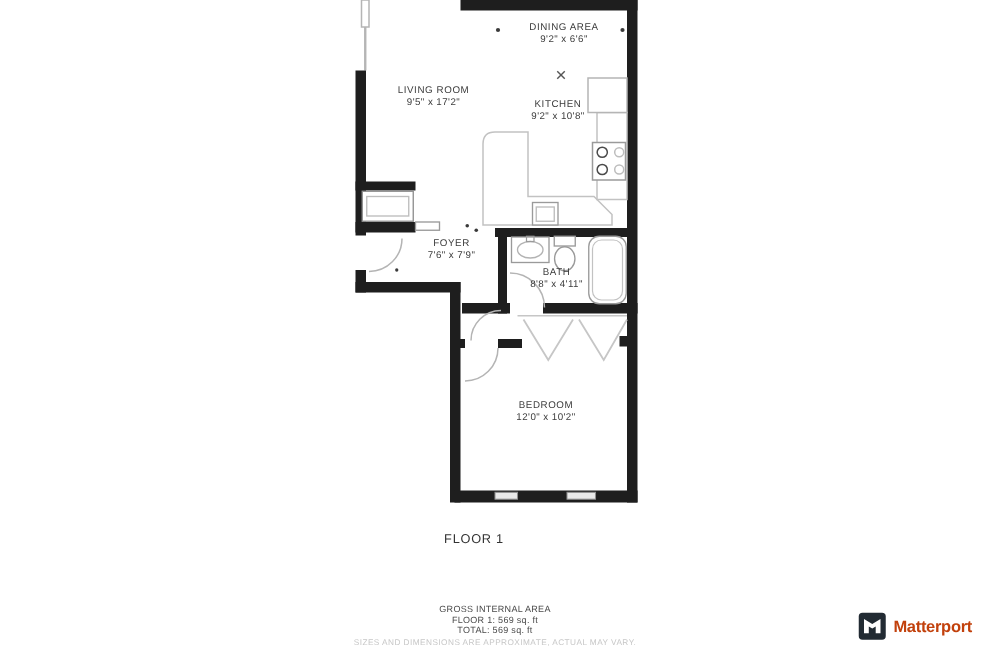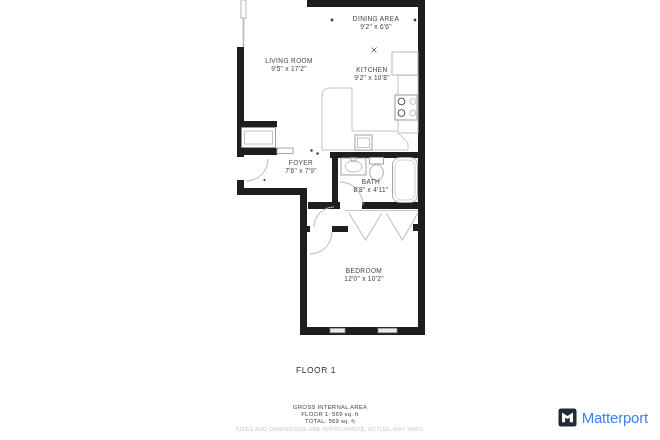--- a/index.html
+++ b/index.html
@@ -2,26 +2,26 @@
 <html><head>
 <meta charset="utf-8">
 <style>
   html,body{margin:0;padding:0;background:#fff;}
   body{width:660px;height:440px;overflow:hidden;font-family:"Liberation Sans",sans-serif;}
   .canvas{position:relative;width:660px;height:440px;background:#ffffff;}
   svg.plan{position:absolute;left:0;top:0;}
   .room-label{position:absolute;transform:translate(-50%,-50%);text-align:center;color:#3c3c3c;white-space:nowrap;}
   .room-name{font-size:6.5px;letter-spacing:0.4px;line-height:8px;}
   .room-dims{font-size:6.5px;letter-spacing:0.3px;line-height:8px;}
-  .floor-label{position:absolute;left:316px;top:370px;transform:translate(-50%,-50%);font-size:8.5px;letter-spacing:0.5px;color:#333;white-space:nowrap;}
+  .floor-label{position:absolute;left:316px;top:359px;transform:translate(-50%,-50%);font-size:8.5px;letter-spacing:0.5px;color:#333;white-space:nowrap;}
   .footer{position:absolute;left:0;top:404px;width:660px;text-align:center;color:#4a4a4a;}
   .footer div{font-size:6px;line-height:7px;letter-spacing:0.2px;}
   .footer .disclaimer{color:#c7c7c7;font-size:5.5px;margin-top:1px;letter-spacing:0.3px;}
   .brand{position:absolute;right:12px;bottom:13px;display:flex;align-items:center;gap:5px;}
-  .brand-text{font-size:15px;font-weight:400;color:#3b82f6;letter-spacing:-0.2px;}
+  .brand-text{font-size:11px;font-weight:700;color:#c2410c;letter-spacing:-0.2px;}
 </style>
 </head>
 <body>
 
 <div class="canvas">
 
   <svg class="plan" width="660" height="440" viewBox="0 0 660 440">
 
     <g stroke="#b5b5b5" fill="#ffffff">
       <rect x="241" y="0" width="5" height="18" stroke-width="1"></rect>

